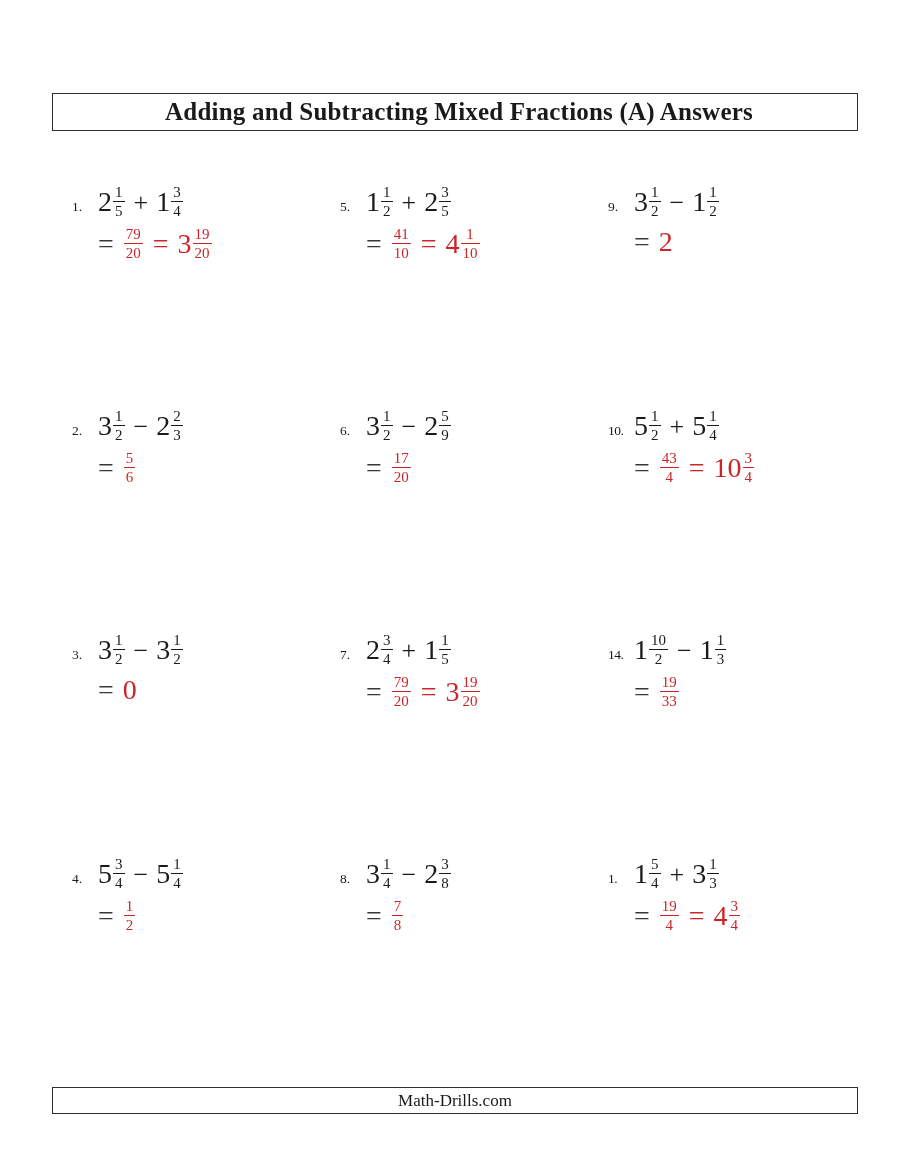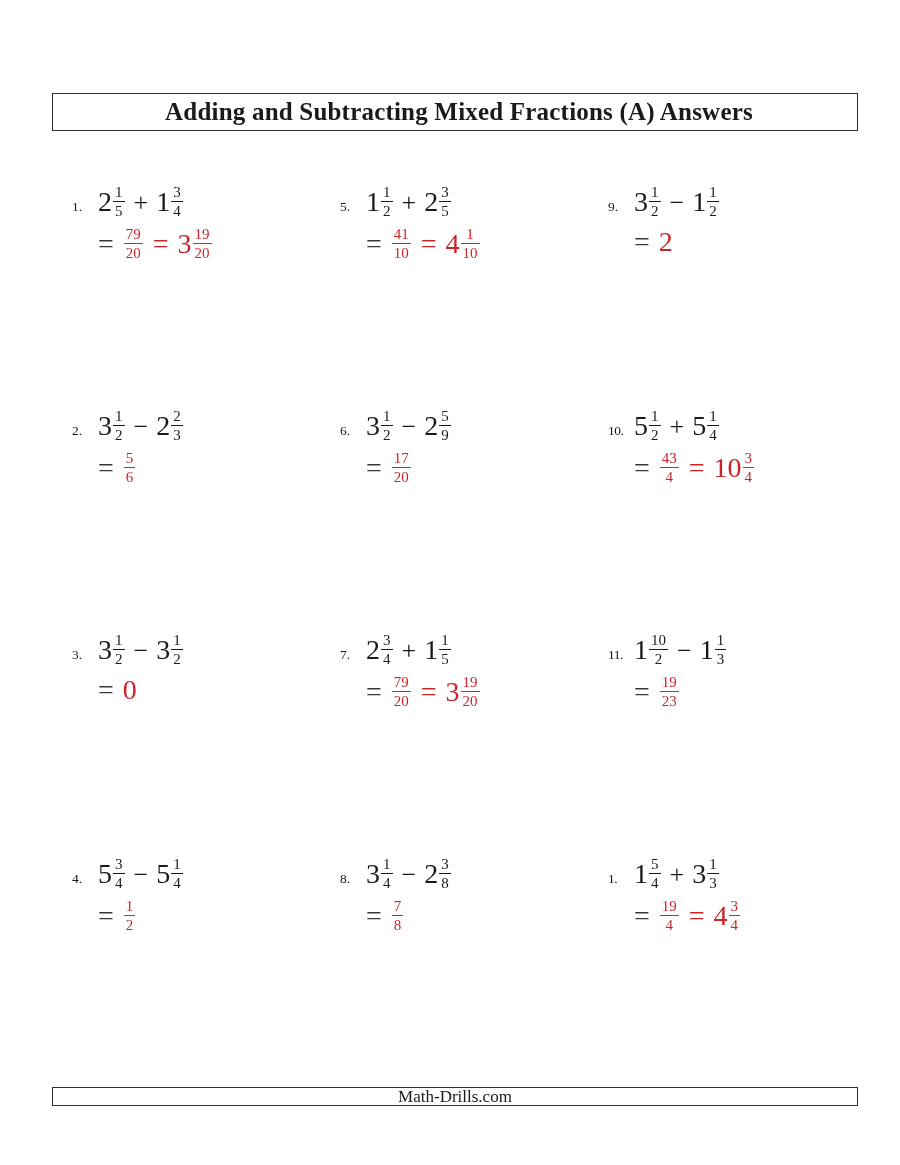--- a/index.html
+++ b/index.html
@@ -72,21 +72,21 @@
     font-size: 28px;
     line-height: 1.15;
     white-space: nowrap;
   }
   .eq { color: #383838; margin-right: 9px; }
   .eq.chain { color: var(--answer-red); margin-left: 9px; }
   .red { color: var(--answer-red); }
   .footer-box {
     position: absolute;
     left: 52px; top: 1087px;
-    width: 806px; height: 19px;
+    width: 806px; height: 27px;
     border: 1px solid #2f2f2f;
     display: flex; align-items: center; justify-content: center;
   }
   .footer-text { font-size: 17px; }
 </style>
 </head>
 <body>
 
 <div class="page">
 
@@ -130,22 +130,22 @@
       </div>
       <div class="problem">
         <div class="expr-line"><span class="plabel">9.</span><span><span class="whole">3</span><span class="frac"><span class="fnum">1</span><span class="fden">2</span></span></span><span class="op">−</span><span><span class="whole">1</span><span class="frac"><span class="fnum">1</span><span class="fden">2</span></span></span></div>
         <div class="ans-line"><span class="eq">=</span><span class="red"><span class="whole">2</span></span></div>
       </div>
       <div class="problem">
         <div class="expr-line"><span class="plabel wide">10.</span><span><span class="whole">5</span><span class="frac"><span class="fnum">1</span><span class="fden">2</span></span></span><span class="op">+</span><span><span class="whole">5</span><span class="frac"><span class="fnum">1</span><span class="fden">4</span></span></span></div>
         <div class="ans-line"><span class="eq">=</span><span class="red"><span class="frac"><span class="fnum">43</span><span class="fden">4</span></span></span><span class="eq chain">=</span><span class="red"><span class="whole">10</span><span class="frac"><span class="fnum">3</span><span class="fden">4</span></span></span></div>
       </div>
       <div class="problem">
-        <div class="expr-line"><span class="plabel wide">11.</span><span><span class="whole">1</span><span class="frac"><span class="fnum">10</span><span class="fden">2</span></span></span><span class="op">−</span><span><span class="whole">1</span><span class="frac"><span class="fnum">1</span><span class="fden">3</span></span></span></div>
-        <div class="ans-line"><span class="eq">=</span><span class="red"><span class="frac"><span class="fnum">19</span><span class="fden">23</span></span></span></div>
+        <div class="expr-line"><span class="plabel wide">14.</span><span><span class="whole">1</span><span class="frac"><span class="fnum">10</span><span class="fden">2</span></span></span><span class="op">−</span><span><span class="whole">1</span><span class="frac"><span class="fnum">1</span><span class="fden">3</span></span></span></div>
+        <div class="ans-line"><span class="eq">=</span><span class="red"><span class="frac"><span class="fnum">19</span><span class="fden">33</span></span></span></div>
       </div>
       <div class="problem">
         <div class="expr-line"><span class="plabel wide">1.</span><span><span class="whole">1</span><span class="frac"><span class="fnum">5</span><span class="fden">4</span></span></span><span class="op">+</span><span><span class="whole">3</span><span class="frac"><span class="fnum">1</span><span class="fden">3</span></span></span></div>
         <div class="ans-line"><span class="eq">=</span><span class="red"><span class="frac"><span class="fnum">19</span><span class="fden">4</span></span></span><span class="eq chain">=</span><span class="red"><span class="whole">4</span><span class="frac"><span class="fnum">3</span><span class="fden">4</span></span></span></div>
       </div>
     </div>
 
   <div class="footer-box">
     <div class="footer-text">Math-Drills.com</div>
   </div>

